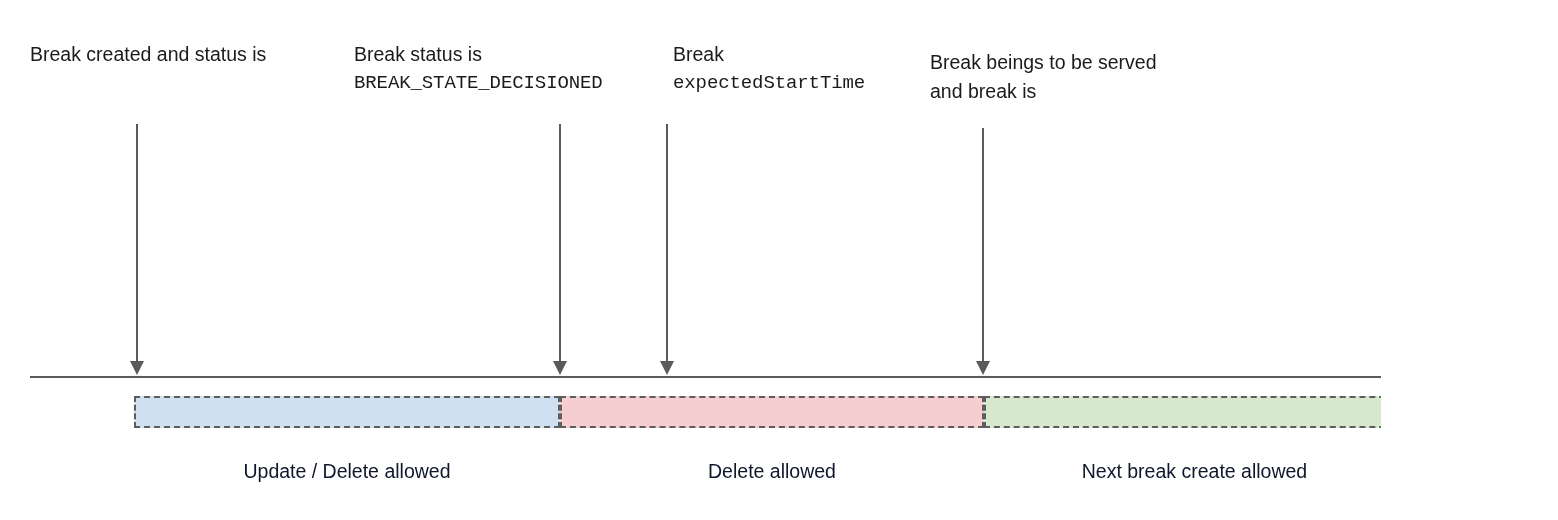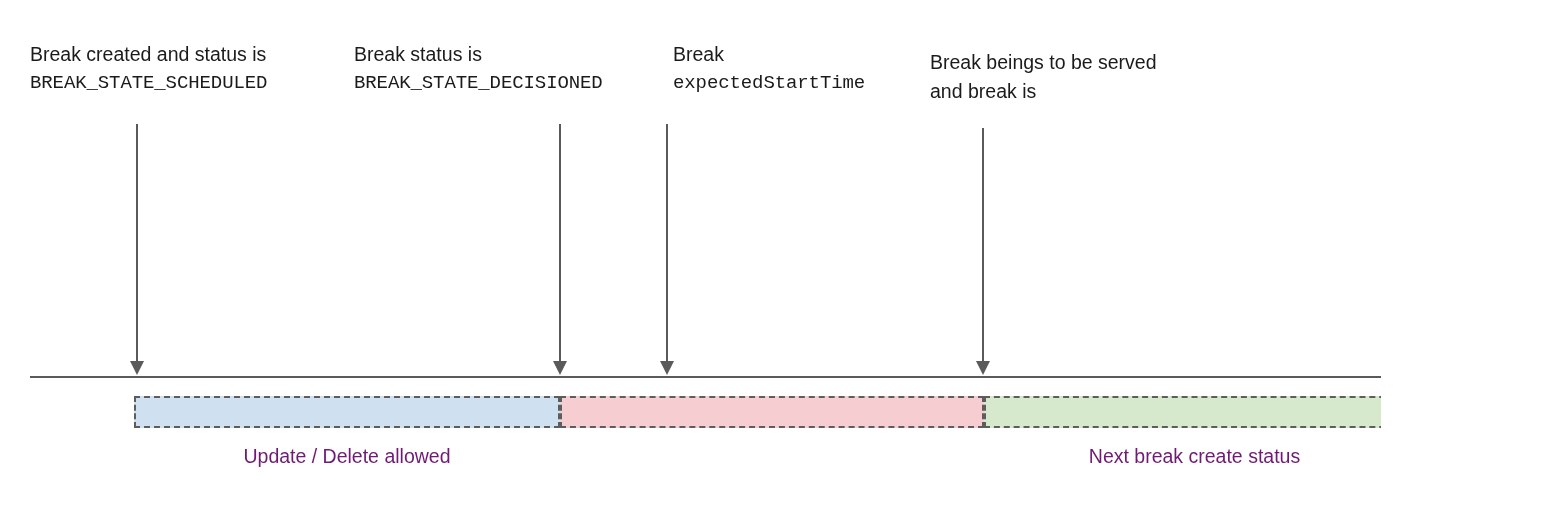--- a/index.html
+++ b/index.html
@@ -62,37 +62,36 @@
     position: absolute;
     top: 396px;
     height: 32px;
     box-sizing: border-box;
     border: 2px dashed #5d5d5d;
   }
 
   
   .phase-caption {
     position: absolute;
-    top: 443px;
+    top: 458px;
     font-size: 19.5px;
     line-height: 26px;
-    color: #701a75;
+    color: #0f172a;
     text-align: center;
     white-space: nowrap;
     font-family: "Liberation Sans", sans-serif;
   }
 </style>
 </head>
 <body>
 
 <div id="canvas">
 
   <div class="annotation" id="label-0" style="left: 30px; top: 40px;">
       <span class="ln">Break created and status is</span>
-      <span class="ln mono">BREAK_STATE_SCHEDULED</span>
     </div>
 
   <div class="annotation" id="label-2" style="left: 673px; top: 40px;">
       <span class="ln">Break</span>
       <span class="ln mono">expectedStartTime</span>
     </div>
 
   <div class="annotation" id="label-1" style="left: 354px; top: 40px;">
       <span class="ln">Break status is</span>
       <span class="ln mono">BREAK_STATE_DECISIONED</span>
@@ -134,15 +133,16 @@
       <polygon points="1428,13 1452,22 1428,31" fill="#5a5a5a"></polygon>
     </svg>
   </div>
   <div class="axis-label">time</div>
 
   <div class="phase-bar" id="bar-0" style="left: 134px; width: 426px; background: rgb(207, 224, 241); border-color: rgb(93, 93, 93);"></div>
   <div class="phase-bar" id="bar-1" style="left: 560px; width: 424px; background: rgb(246, 206, 209); border-color: rgb(93, 93, 93);"></div>
   <div class="phase-bar" id="bar-2" style="left: 984px; width: 421px; background: rgb(215, 233, 205); border-color: rgb(93, 93, 93);"></div>
 
   <div class="phase-caption" id="cap-0" style="left: 134px; width: 426px;">Update / Delete allowed</div>
-  <div class="phase-caption" id="cap-2" style="left: 984px; width: 421px;">Next break create status</div>
+  <div class="phase-caption" id="cap-1" style="left: 560px; width: 424px;">Delete allowed</div>
+  <div class="phase-caption" id="cap-2" style="left: 984px; width: 421px;">Next break create allowed</div>
 
 </div>
 
 </body></html>

